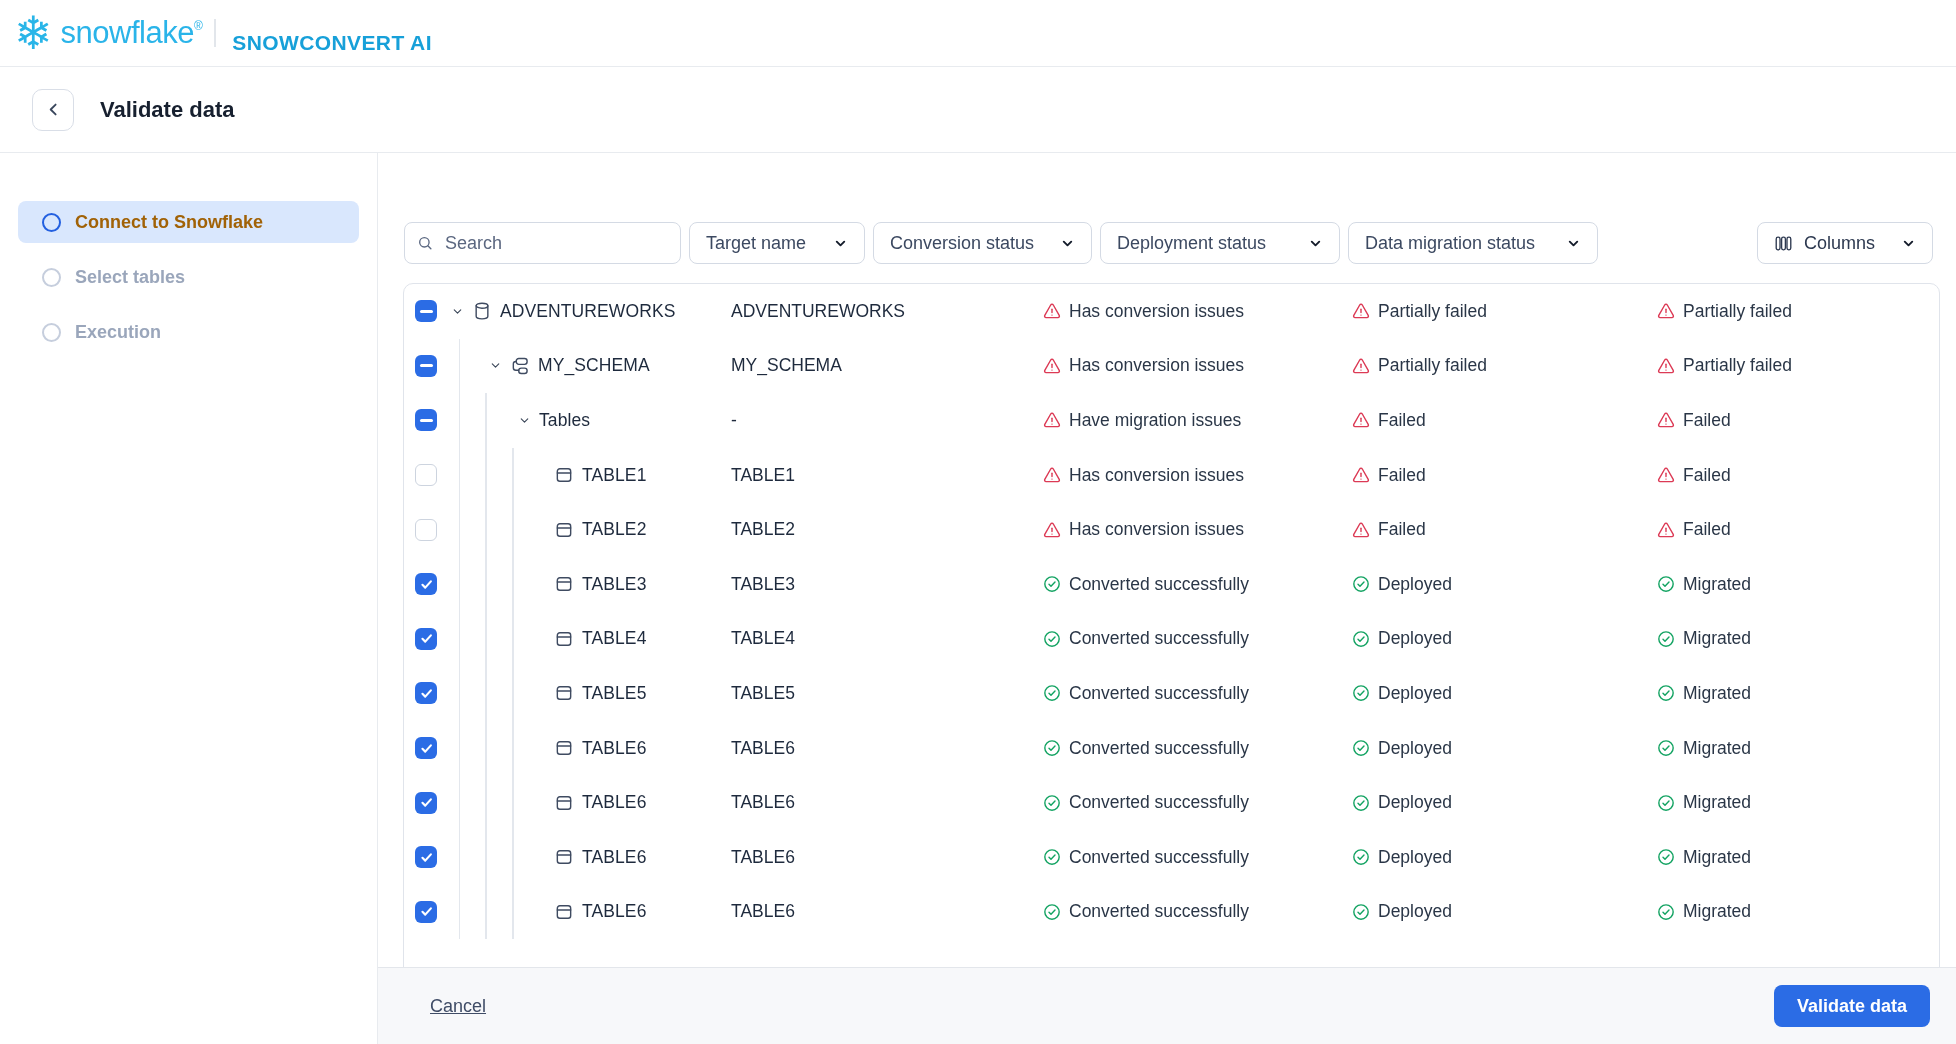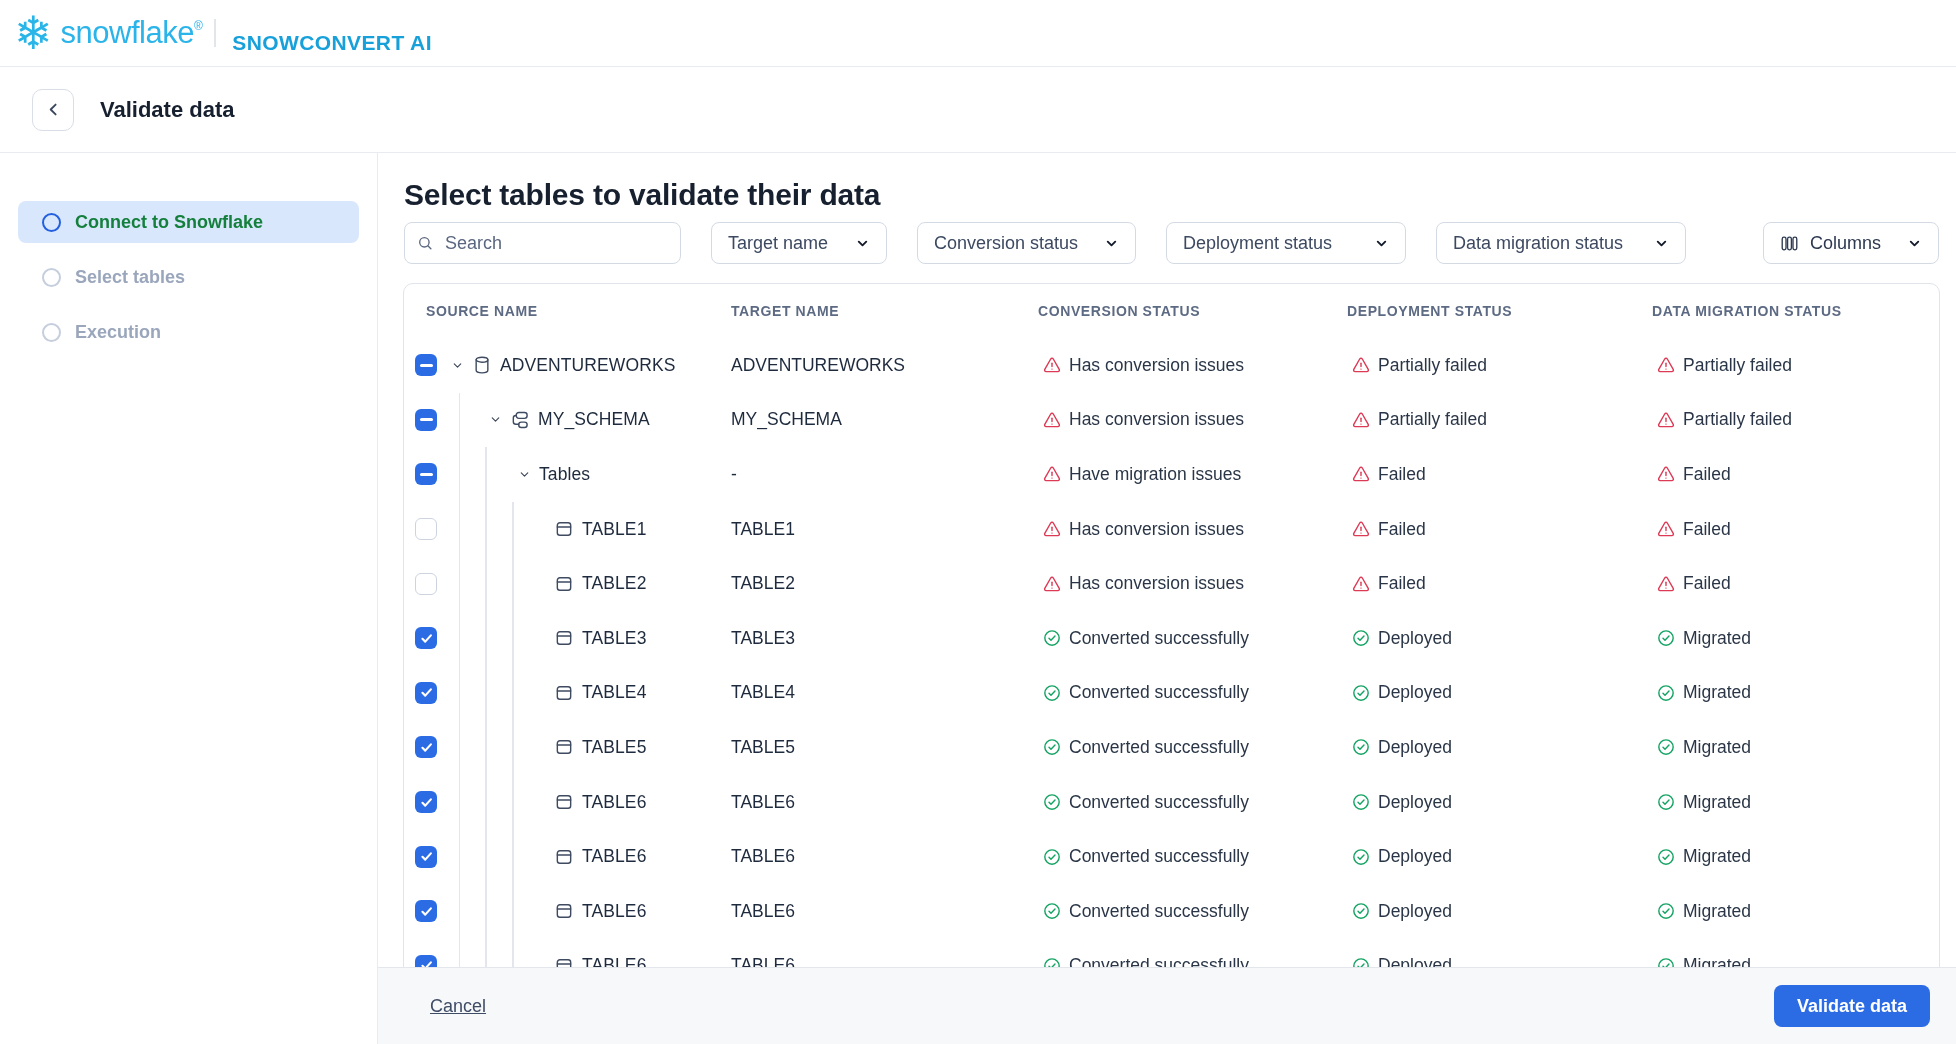--- a/index.html
+++ b/index.html
@@ -23,27 +23,27 @@
   
   .pagebar { height:86px; border-bottom:1px solid #e8ebef; display:flex; align-items:center; padding-left:32px; }
   .back-btn { width:42px; height:42px; border:1px solid #d9dee7; border-radius:10px; background:#fff; display:flex; align-items:center; justify-content:center; padding:0; cursor:pointer; }
   .page-title { font-size:22px; font-weight:700; color:#17202f; margin:0 0 0 26px; }
 
   
   .content { position:relative; height:891px; }
   .sidebar { position:absolute; left:0; top:0; bottom:0; width:378px; border-right:1px solid #e8ebef; padding-top:48px; background:#fff; }
   .step { height:42px; margin:0 18px 13px 18px; border-radius:8px; display:flex; align-items:center; padding-left:24px; font-size:18px; font-weight:700; color:#9aa6bb; cursor:pointer; }
   .step-dot { width:19px; height:19px; border-radius:50%; border:2px solid #c6cedd; margin-right:14px; flex:none; }
-  .step.active { background:#d9e7fd; color:#15803d; }
+  .step.active { background:#d9e7fd; color:#a16207; }
   .step.active .step-dot { border-color:#2360e0; }
 
   .main { position:absolute; left:378px; top:0; right:0; bottom:0; }
   .heading { font-size:30px; font-weight:700; color:#17202f; margin:25px 0 0 26px; letter-spacing:-0.2px; }
 
-  .filters { position:absolute; left:26px; right:17px; top:69px; height:42px; display:flex; gap:30px; align-items:center; }
+  .filters { position:absolute; left:26px; right:23px; top:69px; height:42px; display:flex; gap:8px; align-items:center; }
   .searchbox { width:277px; height:42px; border:1px solid #d4dae4; border-radius:8px; display:flex; align-items:center; padding:0 12px; gap:10px; background:#fff; }
   .searchbox input { border:none; outline:none; font-size:18px; width:100%; font-family:inherit; color:#30405a; background:transparent; }
   .searchbox input::placeholder { color:#5b6780; opacity:1; }
   .pill { height:42px; border:1px solid #d4dae4; border-radius:8px; display:flex; align-items:center; justify-content:space-between; padding:0 16px; font-size:18px; color:#3c4961; background:#fff; cursor:pointer; }
   .columns-btn { margin-left:auto; width:176px; height:42px; border:1px solid #d4dae4; border-radius:8px; display:flex; align-items:center; padding:0 16px; gap:11px; font-size:18px; color:#2d3950; background:#fff; cursor:pointer; }
   .columns-btn .chev { margin-left:auto; }
 
   
   .card { position:absolute; left:25px; top:130px; width:1537px; height:695px; border:1px solid #e0e4eb; border-radius:10px; overflow:hidden; background:#fff; }
   .grid-cols { display:grid; grid-template-columns:327px 307px 309px 305px 1fr; align-items:center; }
@@ -102,21 +102,20 @@
         <span class="step-dot"></span>
         <span>Select tables</span>
       </div>
       <div class="step">
         <span class="step-dot"></span>
         <span>Execution</span>
       </div>
     </aside>
 
   <main class="main">
-    <h2 class="heading">Select tables to validate their data</h2>
 
     <div class="filters" id="filters">
       <div class="searchbox">
         <svg width="18" height="18" viewBox="0 0 24 24" fill="none" stroke="#5a6780" stroke-width="2" stroke-linecap="round">
             <circle cx="11" cy="11" r="7"></circle>
             <path d="m16.5 16.5 4.2 4.2"></path>
           </svg>
         <input type="text" placeholder="Search" style="">
       </div>
     <div class="pill" style="width: 176px;">
@@ -152,27 +151,20 @@
           <span>Columns</span>
           <span class="chev">
             <svg width="15" height="15" viewBox="0 0 24 24" fill="none" stroke="#141c2b" stroke-width="3" stroke-linecap="round" stroke-linejoin="round">
               <path d="m6 9 6 6 6-6"></path>
             </svg>
           </span>
         </button>
       </div>
 
     <div class="card">
-      <div class="thead grid-cols" id="thead">
-          <div class="th">SOURCE NAME</div>
-          <div class="th">TARGET NAME</div>
-          <div class="th">CONVERSION STATUS</div>
-          <div class="th">DEPLOYMENT STATUS</div>
-          <div class="th">DATA MIGRATION STATUS</div>
-        </div>
       <div class="tbody" id="tbody">
           <div class="row grid-cols">
             <div class="src-cell">
               <span class="cbx indeterminate">
                 <span class="minus"></span>
               </span>
               <span class="tree" style="margin-left:14px">
                 <span class="chev-cell">
                   <svg width="13" height="13" viewBox="0 0 24 24" fill="none" stroke="#3b4759" stroke-width="2.1" stroke-linecap="round" stroke-linejoin="round">
                     <path d="m6 9 6 6 6-6"></path>

